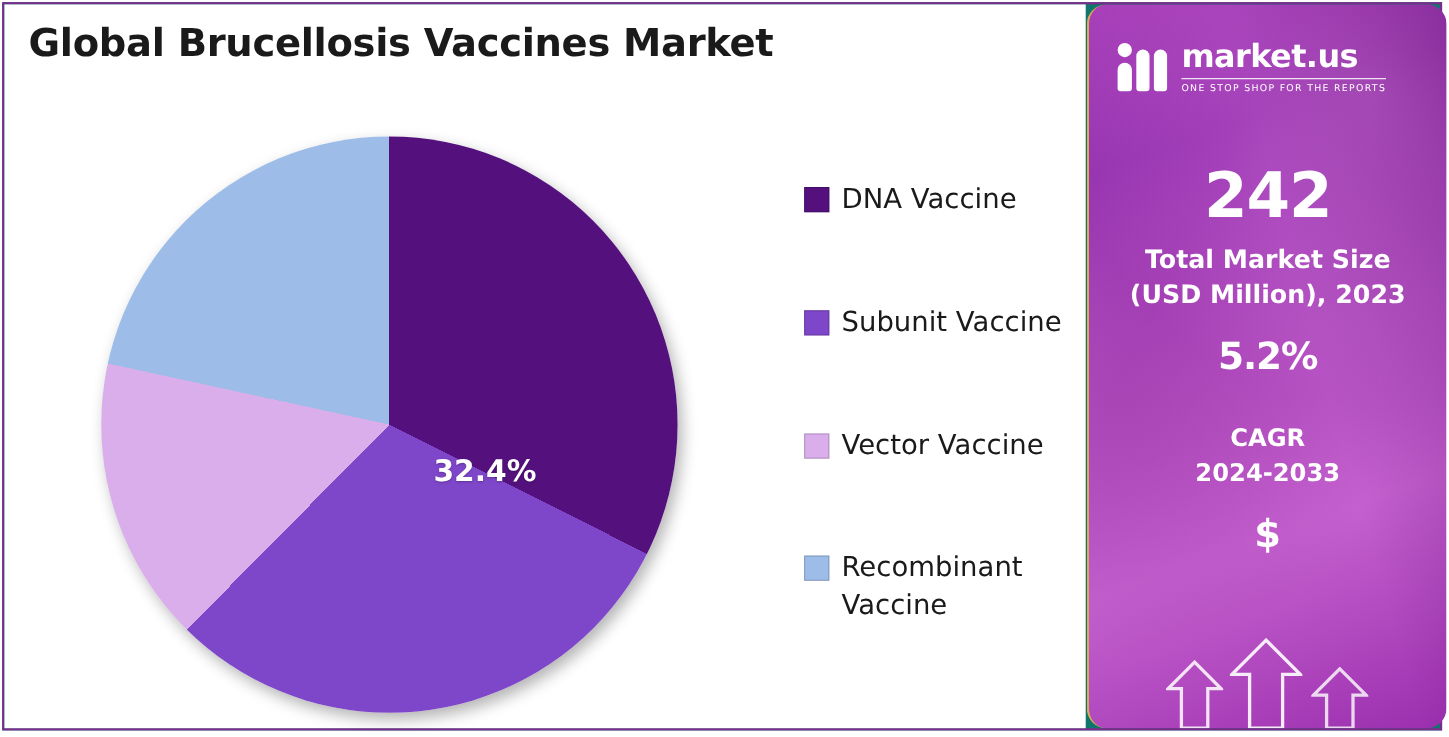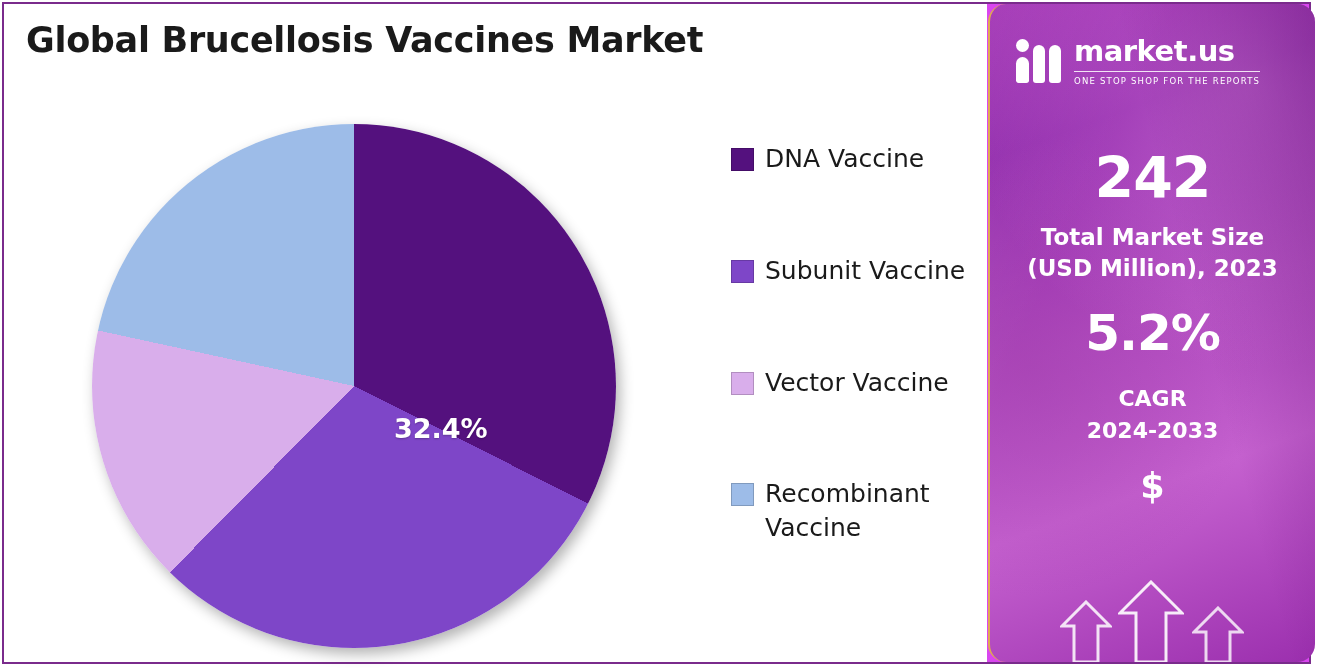--- a/index.html
+++ b/index.html
@@ -6,21 +6,21 @@
   body{
     width:1317px;height:670px;
     background:#ffffff;
     font-family:"DejaVu Sans", sans-serif;
     overflow:hidden;
   }
   .frame{
     position:absolute;left:2px;top:2px;width:1309px;height:662px;
     border:2px solid #7a2b8c;
     box-sizing:border-box;
-    background:#d946ef;
+    background:#0f766e;
   }
   
   .chart-panel{
     position:absolute;left:0;top:0;width:983px;height:658px;
     background:#ffffff;
   }
   .title{
     position:absolute;left:22px;top:16px;
     font-size:35px;font-weight:bold;color:#1a1a1a;
     letter-spacing:-0.3px;
@@ -40,21 +40,21 @@
     box-shadow:4px 6px 14px rgba(0,0,0,0.30);
   }
   .slice-label{
     position:absolute;
     color:#ffffff;font-size:27px;font-weight:bold;
     left:302px;top:289px;
     text-shadow:0 1px 2px rgba(0,0,0,0.25);
   }
   
   .legend{
-    position:absolute;left:727px;top:138px;width:250px;
+    position:absolute;left:727px;top:160px;width:250px;
   }
   .legend-item{
     display:flex;align-items:flex-start;
     margin-bottom:78px;
   }
   .legend-swatch{
     width:21px;height:21px;flex:0 0 21px;margin-top:6px;margin-right:11px;
     border:1px solid rgba(0,0,0,0.18);
   }
   .legend-text{
@@ -99,21 +99,21 @@
   .big-number{
     position:absolute;left:0;top:118px;width:325px;text-align:center;
     color:#ffffff;font-size:57px;font-weight:bold;letter-spacing:-1px;margin-top:23px;
   }
   .stat-caption{
     position:absolute;left:0;top:218px;width:325px;text-align:center;
     color:#ffffff;font-size:23px;font-weight:bold;line-height:1.35;
   }
   .cagr-number{
     position:absolute;left:0;top:300px;width:325px;text-align:center;
-    color:#ffffff;font-size:50px;font-weight:bold;letter-spacing:-1px;
+    color:#ffffff;font-size:34px;font-weight:bold;letter-spacing:-1px;
   }
   .cagr-caption{
     position:absolute;left:0;top:379px;width:325px;text-align:center;
     color:#ffffff;font-size:22px;font-weight:bold;line-height:1.45;
   }
   .dollar{
     position:absolute;left:0;top:462px;width:325px;text-align:center;
     color:#ffffff;font-size:35px;font-weight:bold;
   }
   .arrows{position:absolute;left:70px;bottom:0px;width:200px;height:80px;}

